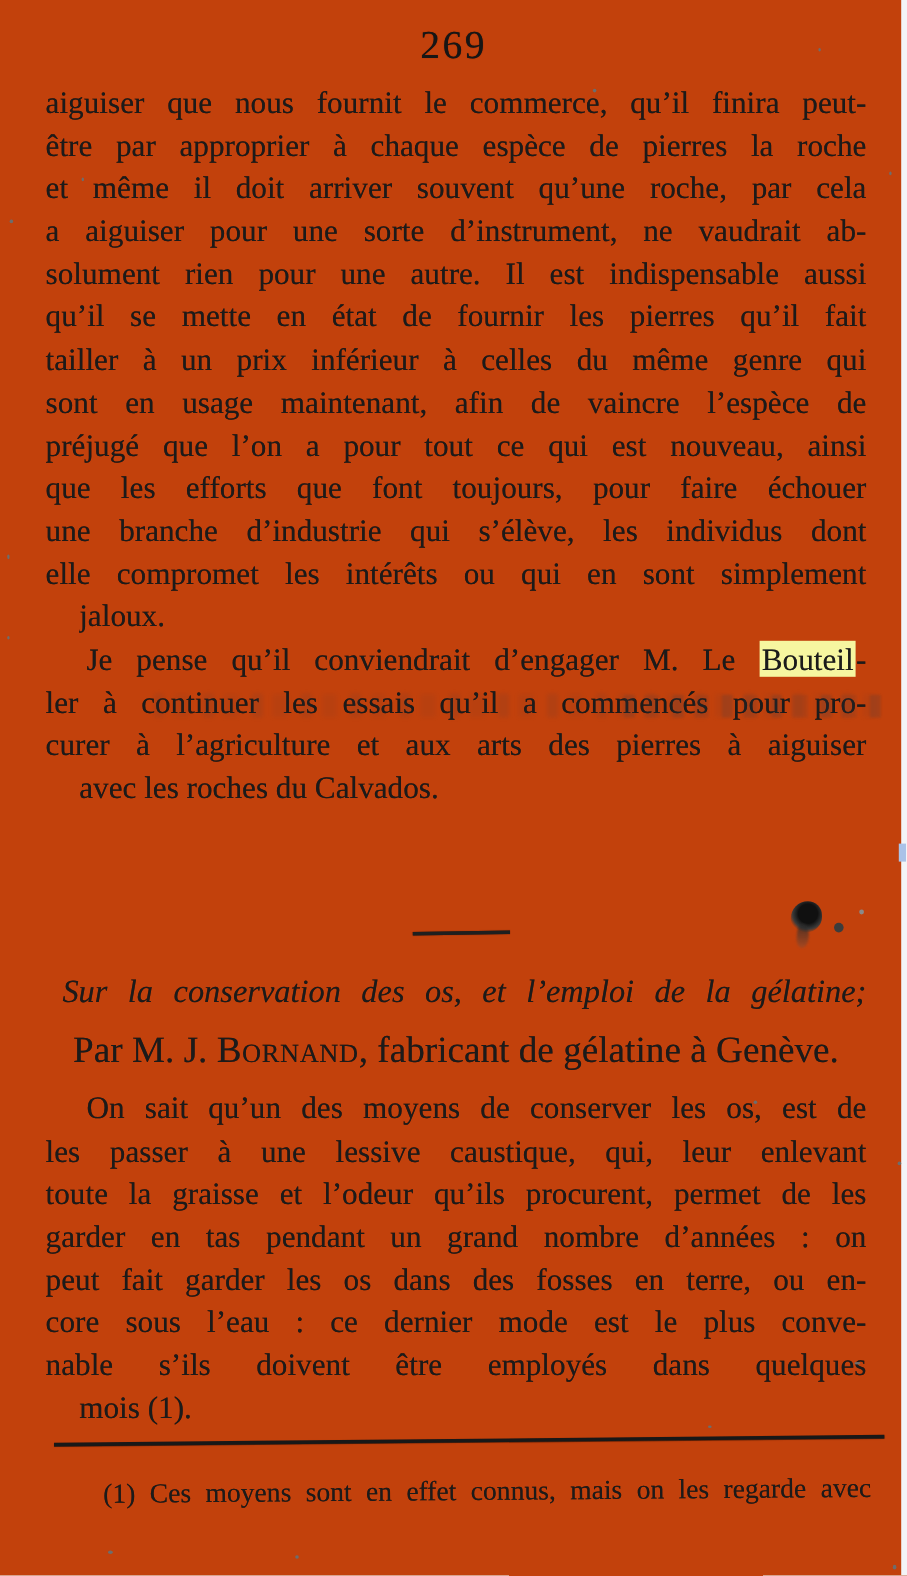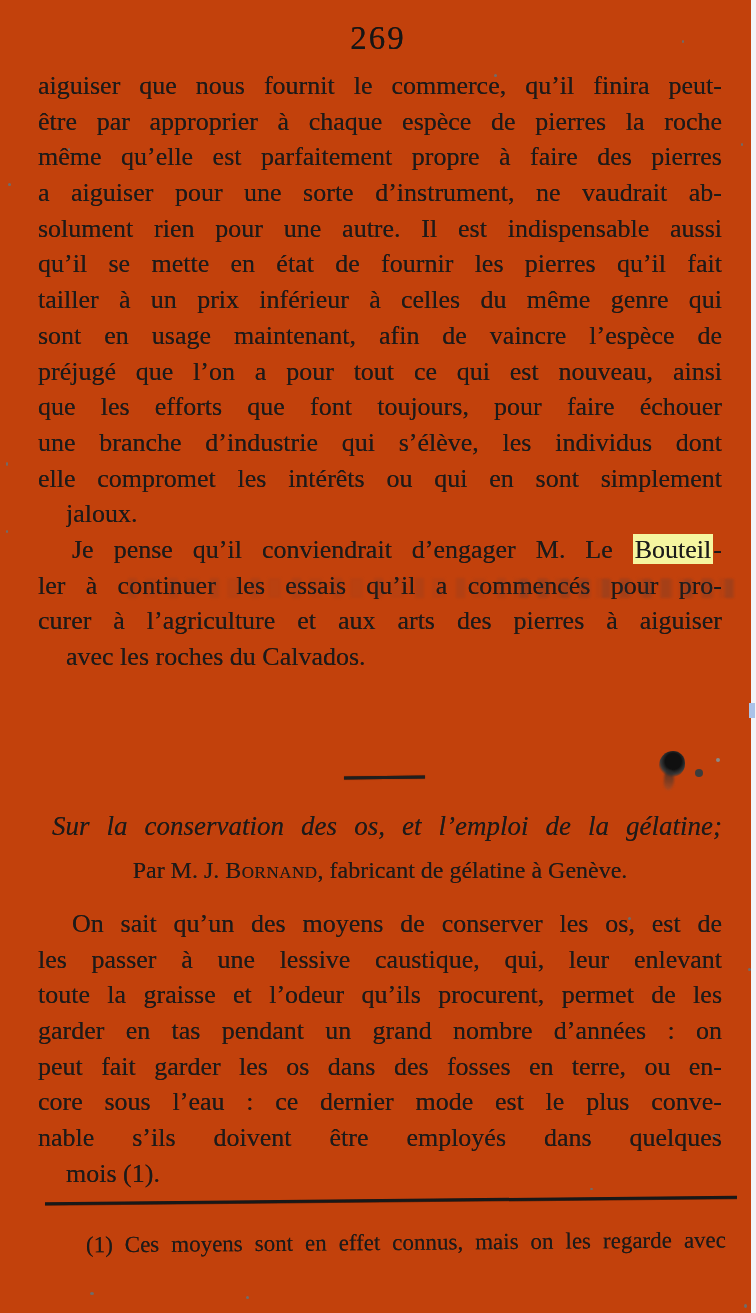--- a/index.html
+++ b/index.html
@@ -63,21 +63,21 @@
     font-style: italic;
     font-size: 27px;
     text-indent: 14px;
     text-align: justify;
     text-align-last: justify;
     height: 40px; overflow: hidden;
     text-shadow: 0 0 0.55px rgba(0,0,0,0.5);
   }
   .byline {
     position: absolute; left: 38px; top: 857px; width: 684px;
-    font-size: 24px;
+    font-size: 31px;
     text-align: center;
     height: 38px; overflow: hidden;
     text-shadow: 0 0 0.55px rgba(0,0,0,0.5);
   }
   .smallcaps { font-variant: small-caps; letter-spacing: 0.5px; }
   .footnote-rule {
     position: absolute;
     left: 45px; top: 1199px;
     width: 692px; height: 3px;
     background: #181818;
@@ -144,21 +144,21 @@
 
 <div class="page">
 
   <div class="edge-strip"></div>
 
   <div class="page-number">269</div>
 
   <div class="text-block" style="top:68px;">
     <div class="line">aiguiser que nous fournit le commerce, qu’il finira peut-</div>
     <div class="line">être par approprier à chaque espèce de pierres la roche</div>
-    <div class="line">même qu’elle est parfaitement propre à faire des pierres</div>
+    <div class="line">et même il doit arriver souvent qu’une roche, par cela</div>
     <div class="line">a aiguiser pour une sorte d’instrument, ne vaudrait ab-</div>
     <div class="line">solument rien pour une autre. Il est indispensable aussi</div>
     <div class="line">qu’il se mette en état de fournir les pierres qu’il fait</div>
     <div class="line">tailler à un prix inférieur à celles du même genre qui</div>
     <div class="line">sont en usage maintenant, afin de vaincre l’espèce de</div>
     <div class="line">préjugé que l’on a pour tout ce qui est nouveau, ainsi</div>
     <div class="line">que les efforts que font toujours, pour faire échouer</div>
     <div class="line">une branche d’industrie qui s’élève, les individus dont</div>
     <div class="line">elle compromet les intérêts ou qui en sont simplement</div>
     <div class="line end">jaloux.</div>

